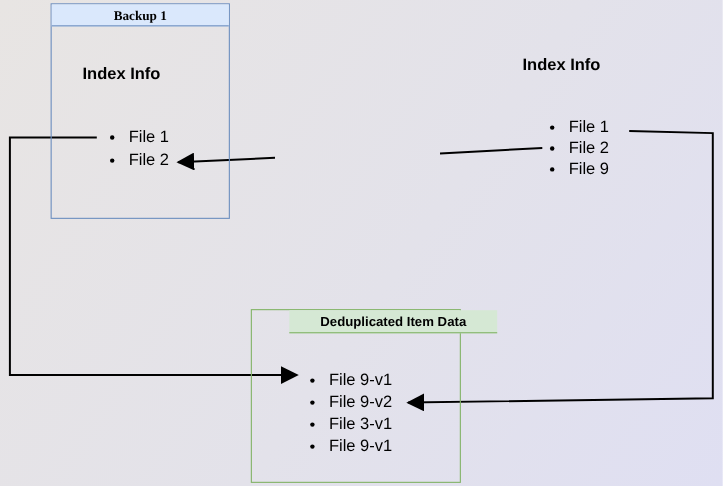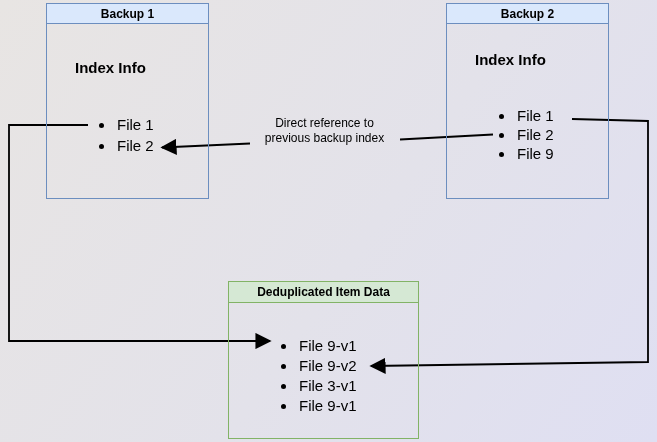--- a/index.html
+++ b/index.html
@@ -30,38 +30,39 @@
     stroke-linejoin: miter;
   }
   .arrowhead { fill: var(--line, #000); }
 
   .node {
     position: absolute;
     box-sizing: border-box;
     background: transparent;
     z-index: 2;
   }
-  .node.blue  { border: 1px solid var(--blue-border, #6c8ebf); }
+  .node.blue  { border: 1px solid var(--blue-border, #6c8ebf); font-family: Liberation Serif, serif; }
   .node.green { border: 1px solid var(--green-border, #82b366); }
   .node-header {
     box-sizing: border-box;
     width: 100%;
     text-align: center;
     font-weight: bold;
     font-size: 12px;
   }
   .blue .node-header {
     height: 20px; line-height: 20px;
     background: var(--blue-fill, #dae8fc);
     border-bottom: 1px solid var(--blue-border, #6c8ebf);
   }
   .green .node-header {
     height: 21px; line-height: 21px;
     background: var(--green-fill, #d5e8d4);
     border-bottom: 1px solid var(--green-border, #82b366);
+    margin-left: 34px;
   }
   .heading {
     position: absolute;
     font-size: 15px;
     white-space: nowrap;
     z-index: 2;
     font-weight: bold;
   }
   ul.file-list {
     position: absolute;
@@ -112,38 +113,31 @@
 
   <div class="node blue" id="node-backup1">
     <div class="node-header">Backup 1</div>
   </div>
   <div class="heading" id="heading-backup1">Index Info</div>
   <ul class="file-list" id="list-backup1">
       <li>File 1</li>
       <li>File 2</li>
     </ul>
 
-  <div class="node blue" id="node-backup2">
-    <div class="node-header">Backup 2</div>
-  </div>
   <div class="heading" id="heading-backup2">Index Info</div>
   <ul class="file-list" id="list-backup2">
       <li>File 1</li>
       <li>File 2</li>
       <li>File 9</li>
     </ul>
 
   <div class="node green" id="node-dedup">
     <div class="node-header">Deduplicated Item Data</div>
   </div>
   <ul class="file-list" id="list-dedup">
       <li>File 9-v1</li>
       <li>File 9-v2</li>
       <li>File 3-v1</li>
       <li>File 9-v1</li>
     </ul>
 
-  <div class="edge-label">
-    <div>Direct reference to</div>
-    <div>previous backup index</div>
-  </div>
 
 </div>
 
 </body></html>

